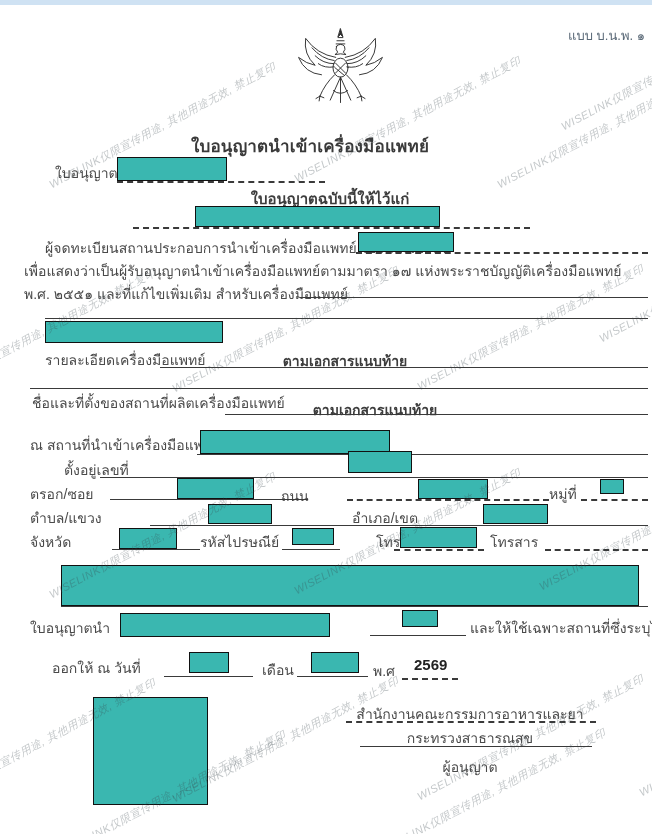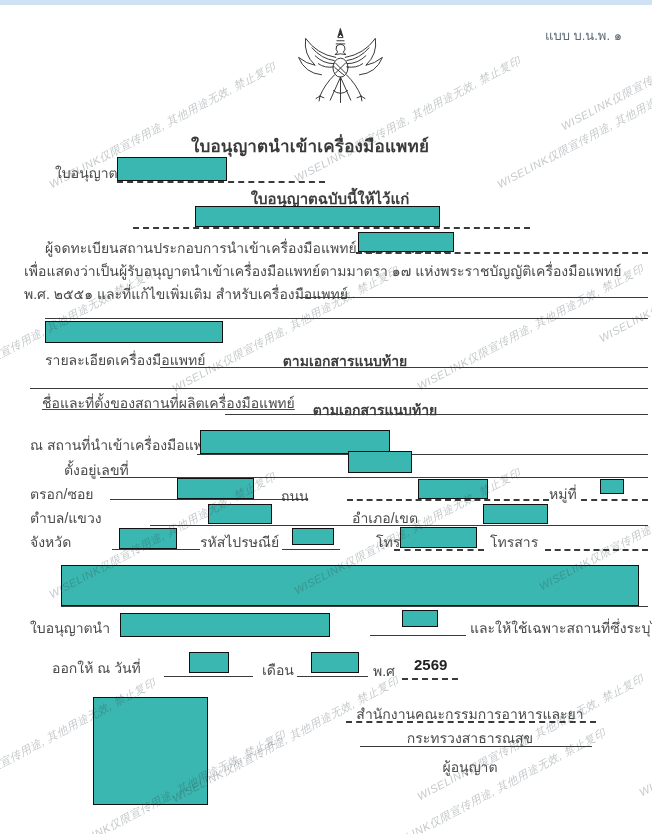--- a/index.html
+++ b/index.html
@@ -26,21 +26,21 @@
   svg.emblem{display:block;}
 </style>
 </head>
 <body>
 
 <div id="page" style="--teal: #3ab7b0; --topbar: #cfe2f3; --wm-color: rgba(55,70,75,0.30);">
   <div id="topbar"></div>
 
   <div class="content">
 
-    <div class="abs formcode" style="left:545px;top:25px;width:100px;">แบบ บ.น.พ. ๑</div>
+    <div class="abs formcode" style="left:545px;top:25px;width:100px;text-align:right;">แบบ บ.น.พ. ๑</div>
 
     <div class="abs" style="left:293px;top:26px;">
       <svg class="emblem" viewBox="0 0 120 120" width="95" height="96">
         <g stroke="#2e2e2e" fill="none" stroke-width="1.2" stroke-linecap="round" stroke-linejoin="round">
           <path d="M60 3 l3 10 -3 -3 -3 3 z" fill="#2e2e2e"></path>
           <path d="M57 14 h6 M55.5 18 h9 M54.5 22 h11"></path>
           <path d="M55 25 q5 -5 10 0 q2 4 -1.5 7.5 l3.5 3 -7 -1 -7 1 3.5 -3 q-3.5 -3.5 -1.5 -7.5 z"></path>
           <path d="M54 39 Q30 35 16 15 Q13 35 28 49 Q17 47 7 39 Q15 59 36 61"></path>
           <path d="M66 39 Q90 35 104 15 Q107 35 92 49 Q103 47 113 39 Q105 59 84 61"></path>
           <path d="M52 43 Q36 41 24 27 M52 47 Q38 47 28 37 M52 51 Q40 53 32 47"></path>
@@ -72,21 +72,21 @@
     <div class="line solid thin" style="left:300px;top:297px;width:348px;"></div>
 
     <div class="line solid thin" style="left:45px;top:318px;width:603px;"></div>
     <div class="redact" style="left:45px;top:321px;width:178px;height:22px;"></div>
 
     <div class="abs lbl" style="left:45px;top:349px;">รายละเอียดเครื่องมือแพทย์</div>
     <div class="abs bold" style="left:250px;top:350px;width:190px;text-align:center;">ตามเอกสารแนบท้าย</div>
     <div class="line solid thin" style="left:160px;top:367px;width:488px;"></div>
     <div class="line solid thin" style="left:30px;top:388px;width:618px;"></div>
 
-    <div class="abs lbl" style="left:42px;top:392px;text-decoration:underline;">ชื่อและที่ตั้งของสถานที่ผลิตเครื่องมือแพทย์</div>
+    <div class="abs lbl" style="left:32px;top:392px;">ชื่อและที่ตั้งของสถานที่ผลิตเครื่องมือแพทย์</div>
     <div class="abs bold" style="left:280px;top:399px;width:190px;text-align:center;">ตามเอกสารแนบท้าย</div>
     <div class="line solid thin" style="left:225px;top:414px;width:423px;"></div>
 
     <div class="abs lbl" style="left:30px;top:434px;">ณ สถานที่นำเข้าเครื่องมือแพทย์ชื่อ</div>
     <div class="redact" style="left:200px;top:430px;width:190px;height:24px;"></div>
     <div class="line solid thin" style="left:197px;top:454px;width:451px;"></div>
 
     <div class="abs lbl" style="left:30px;top:459px;margin-left:34px;">ตั้งอยู่เลขที่</div>
     <div class="redact" style="left:348px;top:451px;width:64px;height:22px;"></div>
     <div class="line solid thin" style="left:100px;top:477px;width:548px;"></div>

